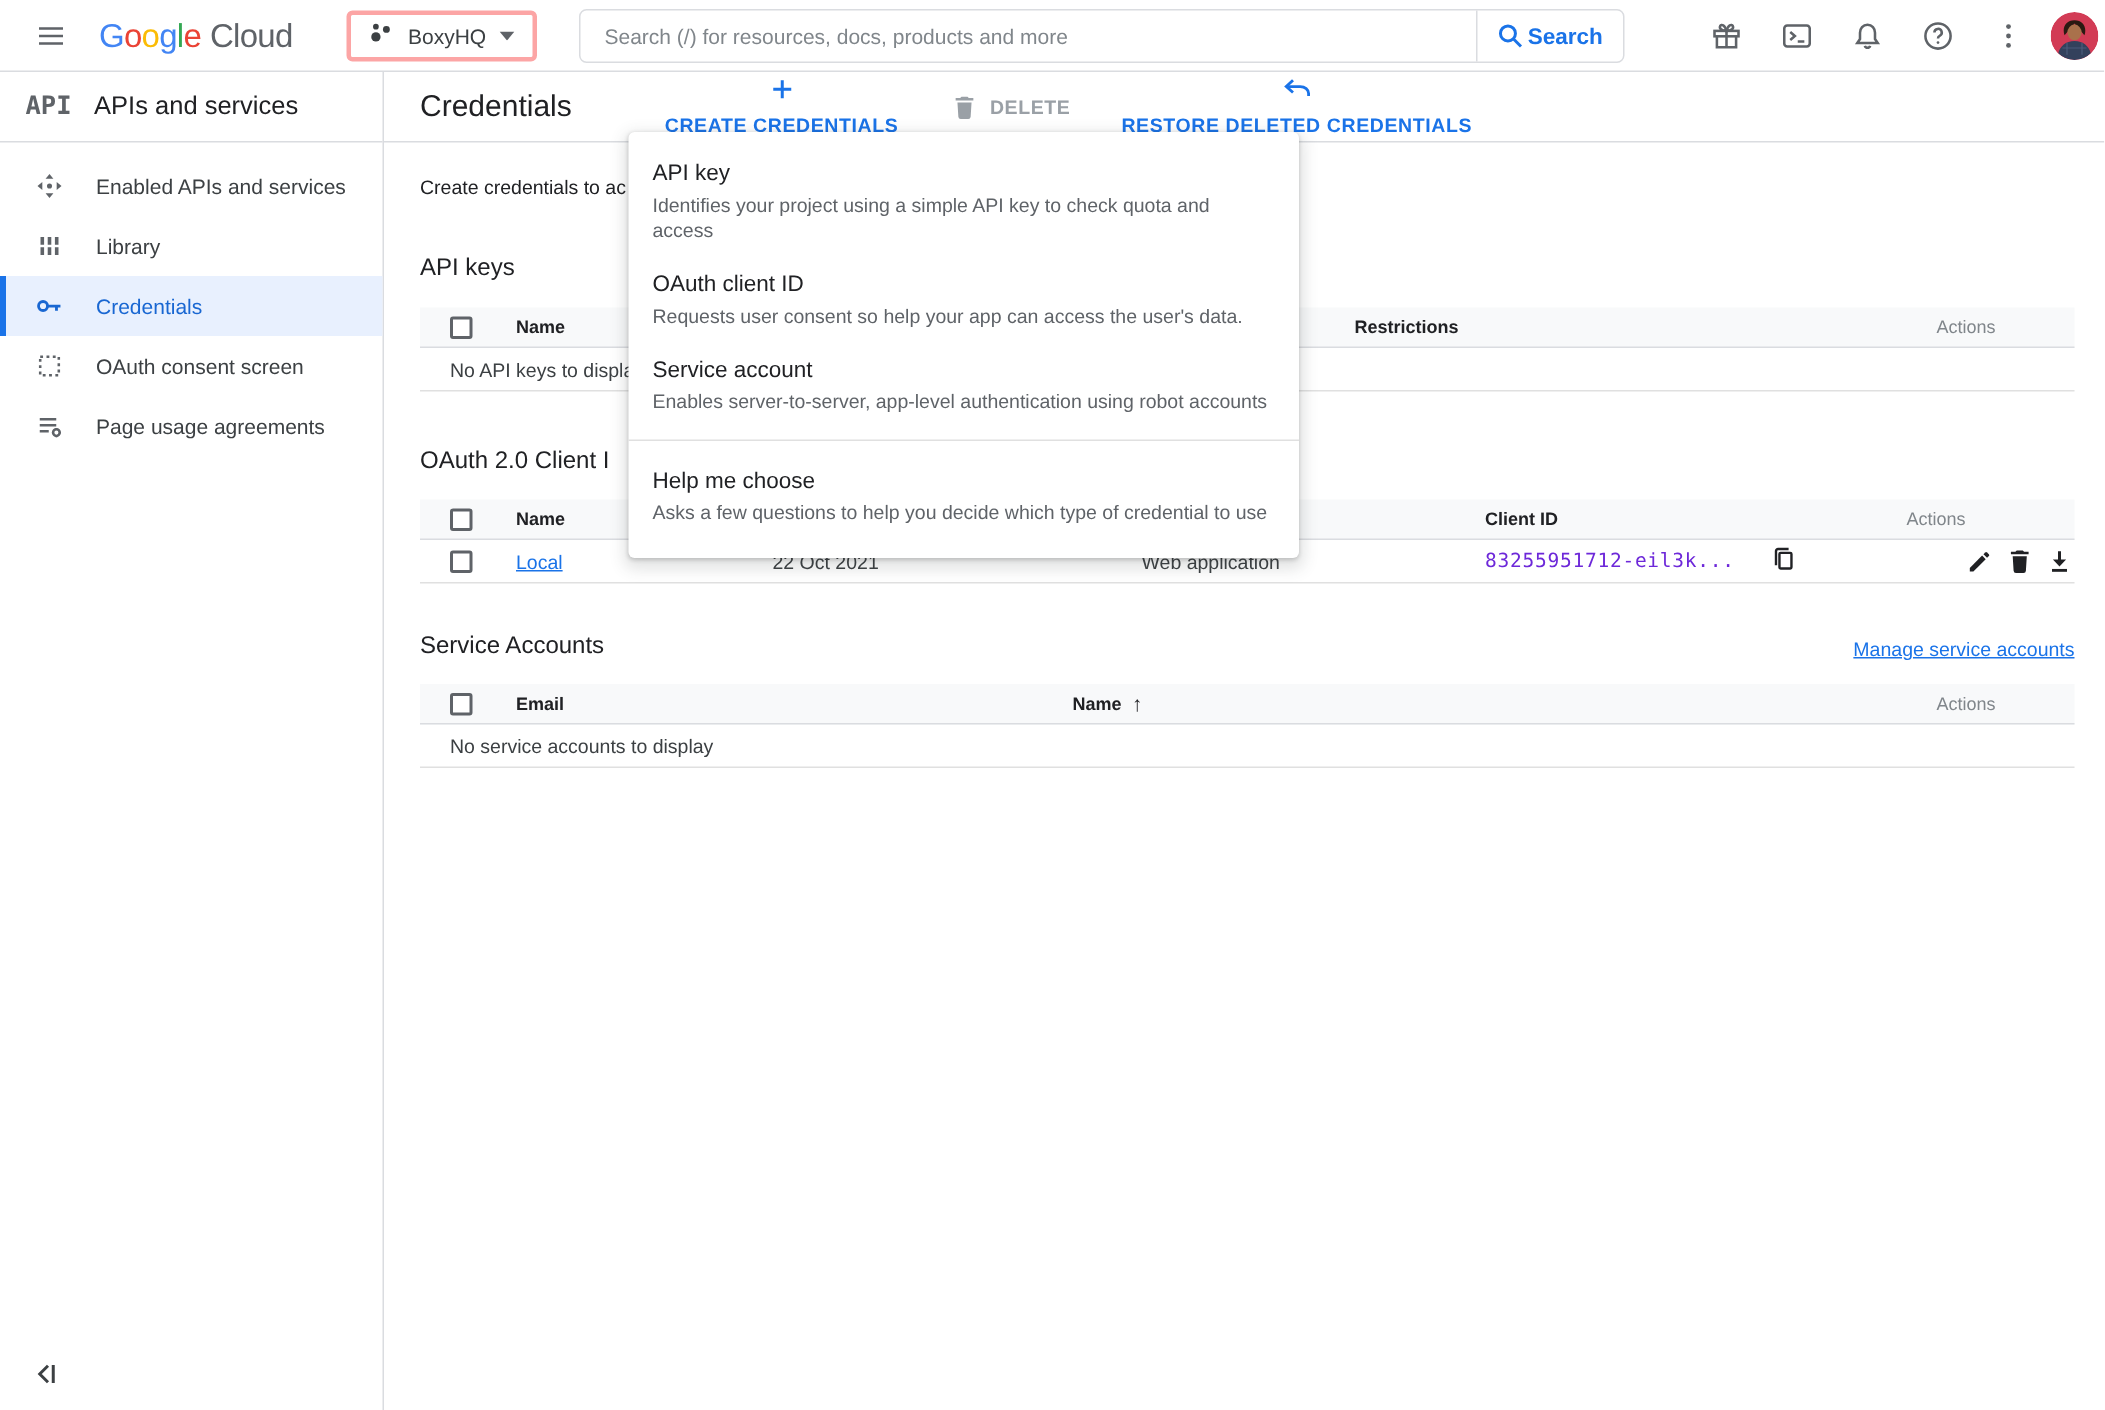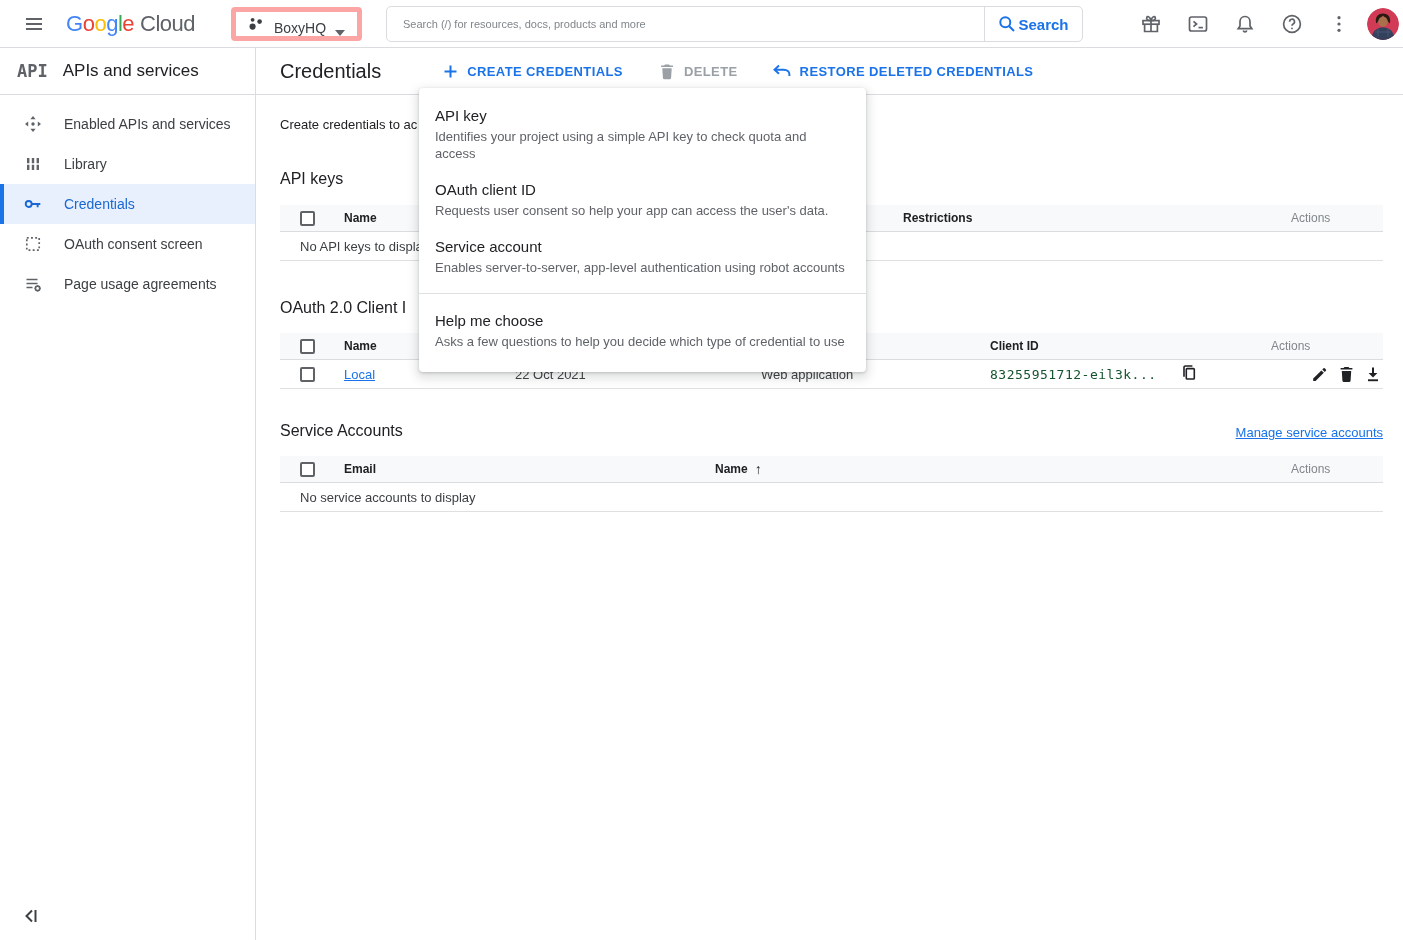--- a/index.html
+++ b/index.html
@@ -8,26 +8,26 @@
     position:relative; width:1403px; height:940px; background:#fff; overflow:hidden;
     font-family:"Liberation Sans", sans-serif; color:#202124;
   }
   
   .topbar { position:absolute; top:0; left:0; width:1403px; height:48px; background:#fff;
     border-bottom:1px solid #dadce0; display:flex; align-items:center; }
   .hamburger { margin-left:22px; width:24px; height:24px; display:flex; align-items:center; justify-content:center; cursor:pointer; }
   .gc-logo { margin-left:20px; font-size:22px; letter-spacing:-0.5px; white-space:nowrap; display:flex; align-items:center; }
   .gc-logo .word { font-weight:500; }
   .gc-logo .cloud { color:#5f6368; font-weight:400; margin-left:6px; }
-  .proj-btn { margin-left:36px; height:34px; border:5px solid #fca5a5; border-radius:4px;
-    display:flex; align-items:flex-end; padding:0 12px; gap:9px; cursor:pointer; background:#fff; }
+  .proj-btn { margin-left:36px; height:34px; border:3px solid #fca5a5; border-radius:4px;
+    display:flex; align-items:center; padding:0 12px; gap:9px; cursor:pointer; background:#fff; }
   .proj-btn .plabel { font-size:14px; color:#3c4043; font-weight:500; }
   .searchbox { position:absolute; left:386px; top:6px; width:697px; height:36px;
     border:1px solid #dadce0; border-radius:5px; display:flex; align-items:stretch; background:#fff; }
-  .searchbox input { flex:1; border:none; outline:none; padding:0 16px; font-size:11px;
+  .searchbox input { flex:1; border:none; outline:none; padding:0 16px; font-size:14px;
     font-family:"Liberation Sans",sans-serif; color:#4c1d95; background:transparent; }
   .searchbox input::placeholder { color:#80868b; }
   .search-btn { width:98px; border-left:1px solid #dadce0; display:flex; align-items:center;
     justify-content:center; gap:2px; cursor:pointer; color:#1a73e8; font-size:15px; font-weight:600; }
   .top-icons { position:absolute; right:52px; top:0; height:48px; display:flex; align-items:center; gap:23px; }
   .tico { width:24px; height:24px; display:flex; align-items:center; justify-content:center; cursor:pointer; }
   .avatar { position:absolute; right:4px; top:8px; width:32px; height:32px; border-radius:50%; overflow:hidden; cursor:pointer; }
   
   .sidebar { position:absolute; top:48px; left:0; width:256px; bottom:0; background:#fff; border-right:1px solid #dadce0; }
   .side-head { height:47px; border-bottom:1px solid #dadce0; display:flex; align-items:center; padding-left:17px; }
@@ -37,21 +37,21 @@
   .side-item { height:40px; display:flex; align-items:center; padding-left:24px; cursor:pointer; font-size:14px; color:#3c4043; }
   .side-item .side-icon { width:18px; height:18px; margin-right:22px; display:flex; align-items:center; justify-content:center; }
   .side-item.selected { background:#e8f0fe; border-left:4px solid #1a73e8; padding-left:20px; color:#1967d2; font-weight:500; }
   .collapse-btn { position:absolute; left:22px; bottom:14px; width:20px; height:20px; cursor:pointer; }
   
   .main { position:absolute; left:256px; top:48px; right:0; bottom:0; background:#fff; }
   .toolbar { height:47px; border-bottom:1px solid #dadce0; display:flex; align-items:center; padding-left:24px; }
   .page-title { font-size:20px; color:#202124; }
   .tb-btn { display:flex; align-items:center; gap:9px; font-size:13px; font-weight:600;
     letter-spacing:0.4px; cursor:pointer; white-space:nowrap; }
-  .tb-btn.blue { color:#1a73e8; }
+  .tb-btn.blue { color:#1a73e8;flex-direction:column; }
   .tb-btn.disabled { color:#9aa0a6; cursor:default; }
   .tb-create { margin-left:62px; }
   .tb-delete { margin-left:36px; }
   .tb-restore { margin-left:34px; }
   .content { padding:22px 20px 16px 24px; }
   .intro { font-size:13px; color:#202124; }
   .section-h { font-size:16px; color:#202124; font-weight:400; margin-top:38px; }
   .tbl { width:1103px; }
   .tbl-head { display:grid; align-items:center; height:27px; background:#f8f9fa; border-bottom:1px solid #dadce0;
     font-size:12px; font-weight:700; color:#202124; }
@@ -62,21 +62,21 @@
   .mt17 { margin-top:17px; }
   .mt16 { margin-top:16px; }
   .cbcell { padding-left:20px; display:flex; align-items:center; }
   .cb { width:15px; height:15px; border:2px solid #5f6368; border-radius:2px; background:#fff; display:inline-block; cursor:pointer; }
   .col-actions { text-align:left; color:#80868b; font-weight:500; padding-right:3px; }
   .empty-cell { grid-column:1 / -1; padding-left:20px; color:#3c4043; }
   .sort-h { display:flex; align-items:center; gap:7px; }
   .sort-arrow { font-size:14px; font-weight:700; color:#202124; }
   .link { color:#1a73e8; text-decoration:underline; cursor:pointer;text-align:center; }
   .client-id { display:flex; align-items:center; gap:24px; font-family:"DejaVu Sans Mono", monospace;
-    font-size:13px; color:#14532d; letter-spacing:0.5px; }
+    font-size:13px; color:#6d28d9; letter-spacing:0.5px; }
   .row-actions { display:flex; justify-content:flex-end; align-items:center; gap:11px; padding-right:2px; }
   .row-actions .aico { cursor:pointer; display:flex; }
   .sa-headrow { width:1103px; margin-top:33px; display:flex; justify-content:space-between; align-items:flex-end; }
   .manage-link { font-size:13px; }
   
   .menu { position:absolute; left:419px; top:88px; width:447px; background:#fff; z-index:20;
     border-radius:4px; padding:9px 0 13px 0;
     box-shadow:0 1px 3px rgba(0,0,0,.18), 0 4px 10px 3px rgba(60,64,67,.15); }
   .menu-item { padding:9px 16px; cursor:pointer; }
   .menu-title { font-size:15px; color:#202124; line-height:20px; }

